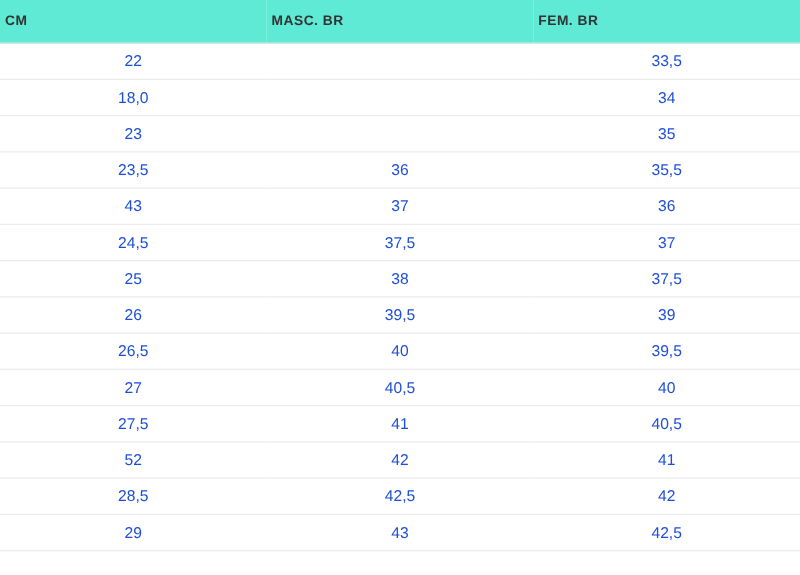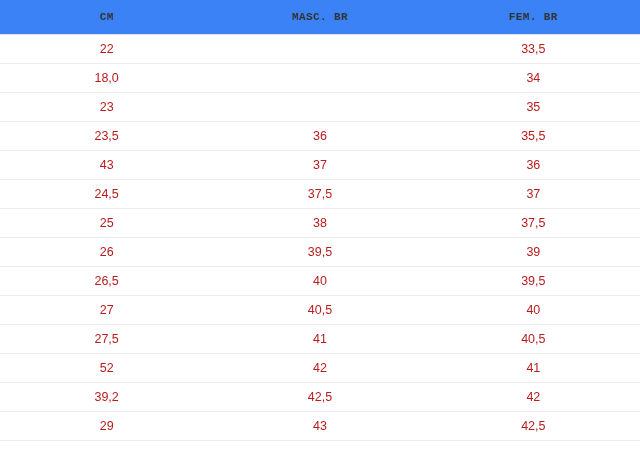--- a/index.html
+++ b/index.html
@@ -23,36 +23,35 @@
   table.size-table {
     width: 100%;
     border-collapse: collapse;
     table-layout: fixed;
     font-size: 12.5px;
   }
   table.size-table col.c1 { width: 33.33%; }
   table.size-table col.c2 { width: 33.34%; }
   table.size-table col.c3 { width: 33.33%; }
   thead th {
-    background: #3b82f6;
+    background: #5eead4;
     color: #333333;
     font-size: 11px;
     font-weight: bold;
     letter-spacing: 0.4px;
-    text-align: center;
+    text-align: left;
     padding: 9px 4px 9px 4px;
     border-bottom: 1px solid #e2e2e2;
     height: 16px;
-    font-family: Liberation Mono, monospace;
   }
   tbody td {
     text-align: center;
     padding: 7px 4px 7px 4px;
     border-bottom: 1px solid #ececec;
-    color: #b91c1c;
+    color: #1d4ed8;
     font-size: 12.5px;
     height: 13px;
     background: #ffffff;
   }
   tbody tr:last-child td {
     border-bottom: 1px solid #ececec;
   }
 </style>
 </head>
 <body>
@@ -126,21 +125,21 @@
         <td>27,5</td>
         <td>41</td>
         <td>40,5</td>
       </tr>
       <tr>
         <td>52</td>
         <td>42</td>
         <td>41</td>
       </tr>
       <tr>
-        <td>39,2</td>
+        <td>28,5</td>
         <td>42,5</td>
         <td>42</td>
       </tr>
       <tr>
         <td>29</td>
         <td>43</td>
         <td>42,5</td>
       </tr>
     </tbody>
   </table>

